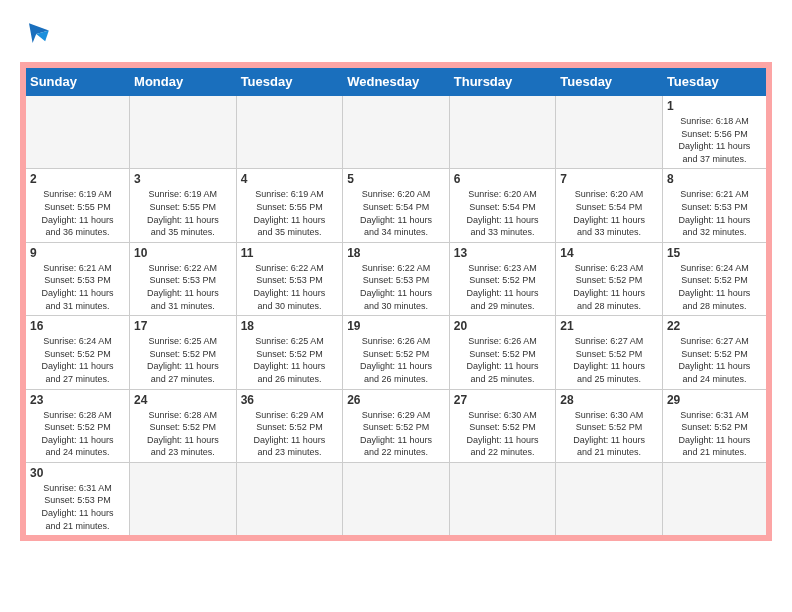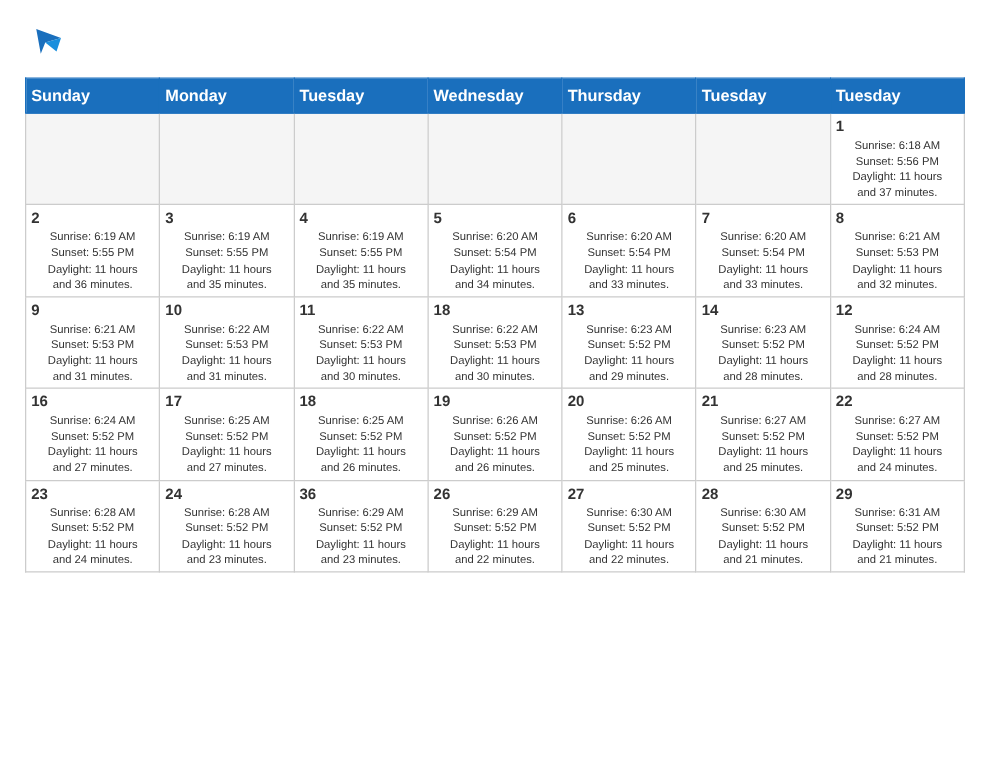--- a/index.html
+++ b/index.html
@@ -45,21 +45,21 @@
       font-weight: bold;
       color: #333;
     }
     .location {
       font-size: 15px;
       color: #555;
     }
     .calendar-table {
       width: 100%;
       border-collapse: collapse;
-      border: 1px solid #fca5a5;
+      border: 6px solid #fca5a5;
     }
     .calendar-table th {
       background-color: #1a6fbd;
       color: #fff;
       font-size: 13px;
       font-weight: bold;
       padding: 6px 4px;
       text-align: left;
       border: 1px solid #1a6fbd;
     }
@@ -185,21 +185,21 @@
           </td>
           <td>
             <span class="day-number">13</span>
             <div class="day-info">Sunrise: 6:23 AM<br>Sunset: 5:52 PM<br>Daylight: 11 hours<br>and 29 minutes.</div>
           </td>
           <td>
             <span class="day-number">14</span>
             <div class="day-info">Sunrise: 6:23 AM<br>Sunset: 5:52 PM<br>Daylight: 11 hours<br>and 28 minutes.</div>
           </td>
           <td>
-            <span class="day-number">12</span>
+            <span class="day-number">15</span>
             <div class="day-info">Sunrise: 6:24 AM<br>Sunset: 5:52 PM<br>Daylight: 11 hours<br>and 28 minutes.</div>
           </td>
         </tr>
         <tr>
           <td>
             <span class="day-number">16</span>
             <div class="day-info">Sunrise: 6:24 AM<br>Sunset: 5:52 PM<br>Daylight: 11 hours<br>and 27 minutes.</div>
           </td>
           <td>
             <span class="day-number">17</span>
@@ -248,16 +248,28 @@
             <div class="day-info">Sunrise: 6:30 AM<br>Sunset: 5:52 PM<br>Daylight: 11 hours<br>and 22 minutes.</div>
           </td>
           <td>
             <span class="day-number">28</span>
             <div class="day-info">Sunrise: 6:30 AM<br>Sunset: 5:52 PM<br>Daylight: 11 hours<br>and 21 minutes.</div>
           </td>
           <td>
             <span class="day-number">29</span>
             <div class="day-info">Sunrise: 6:31 AM<br>Sunset: 5:52 PM<br>Daylight: 11 hours<br>and 21 minutes.</div>
           </td>
+        </tr>
+        <tr>
+          <td class="has-data" style="background: rgb(255, 255, 255);">
+            <span class="day-number">30</span>
+            <div class="day-info">Sunrise: 6:31 AM<br>Sunset: 5:53 PM<br>Daylight: 11 hours<br>and 21 minutes.</div>
+          </td>
+          <td class="empty"></td>
+          <td class="empty"></td>
+          <td class="empty"></td>
+          <td class="empty"></td>
+          <td class="empty"></td>
+          <td class="empty"></td>
         </tr>
       </tbody>
   </table>
 </div>
 
 </body></html>

